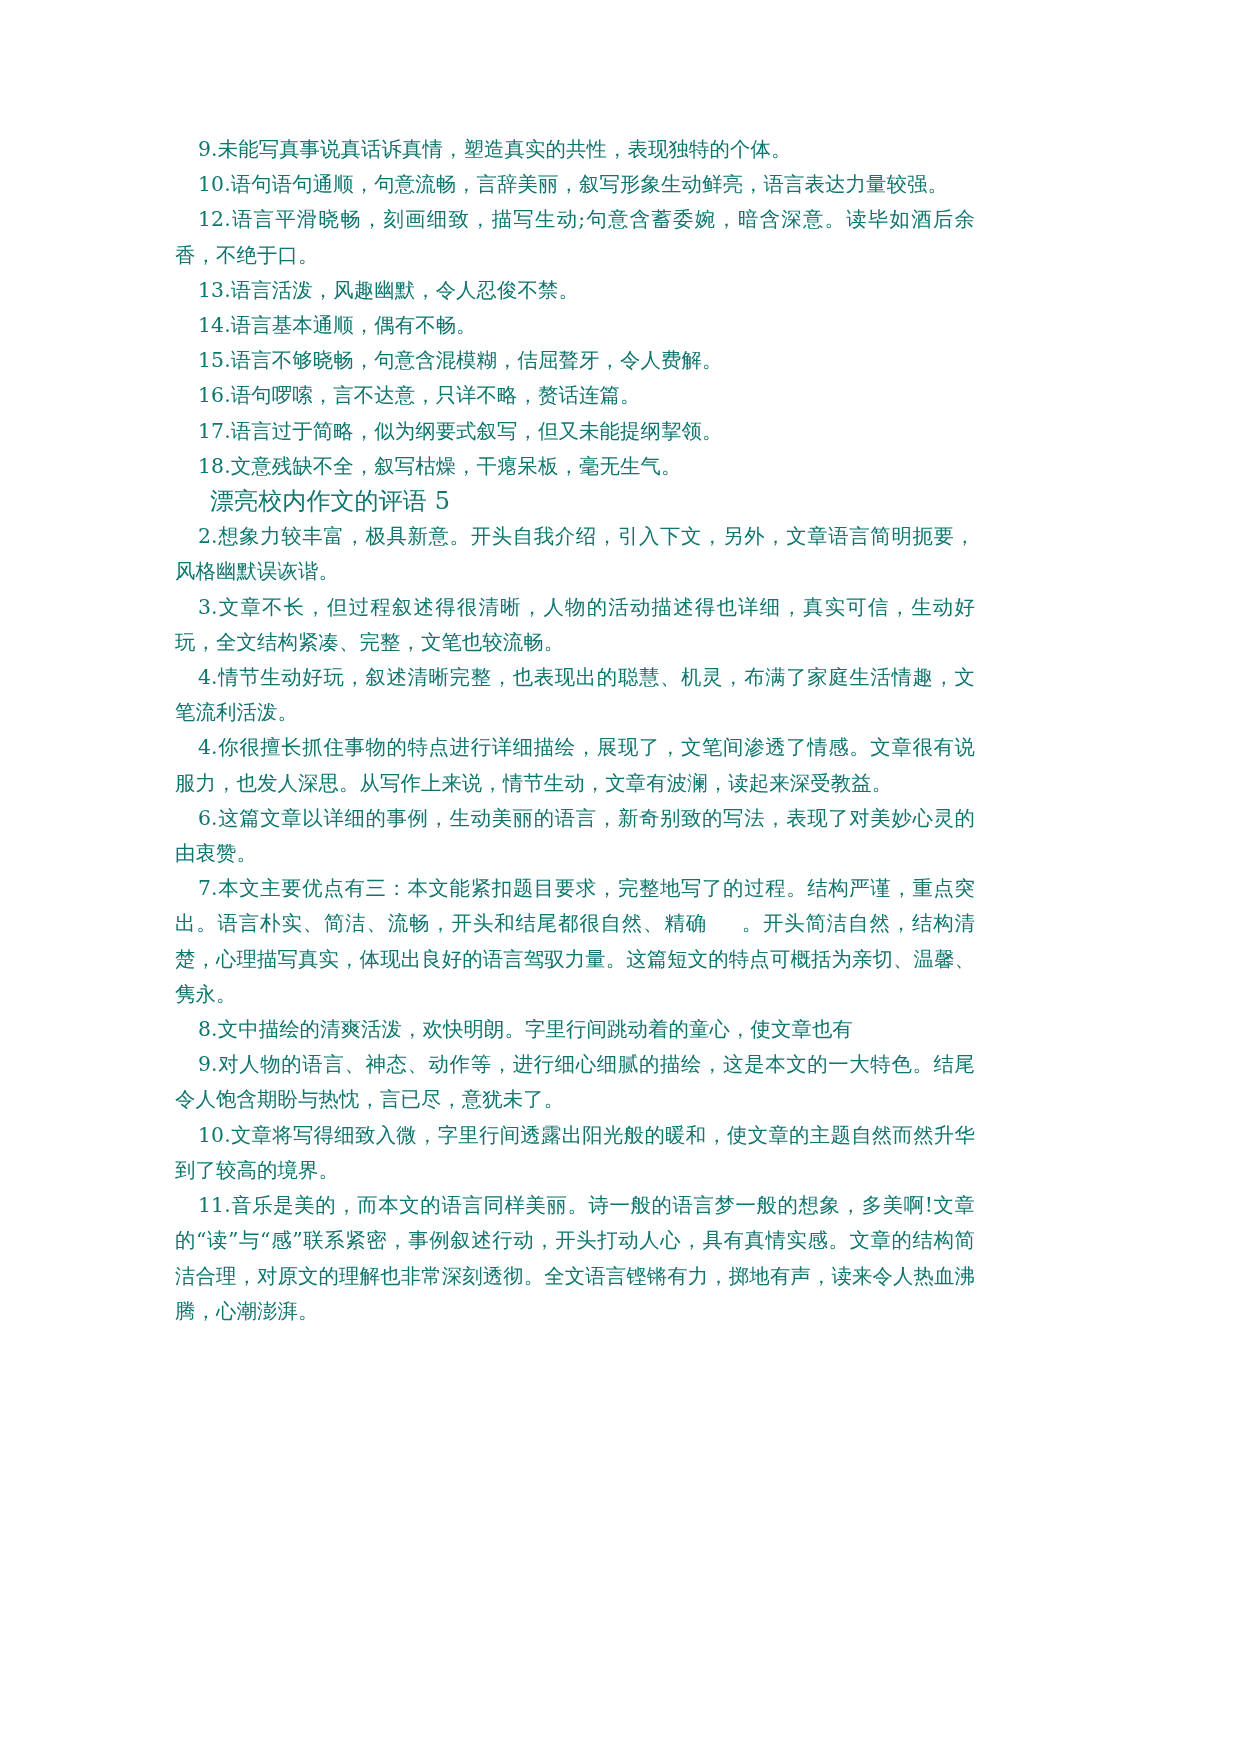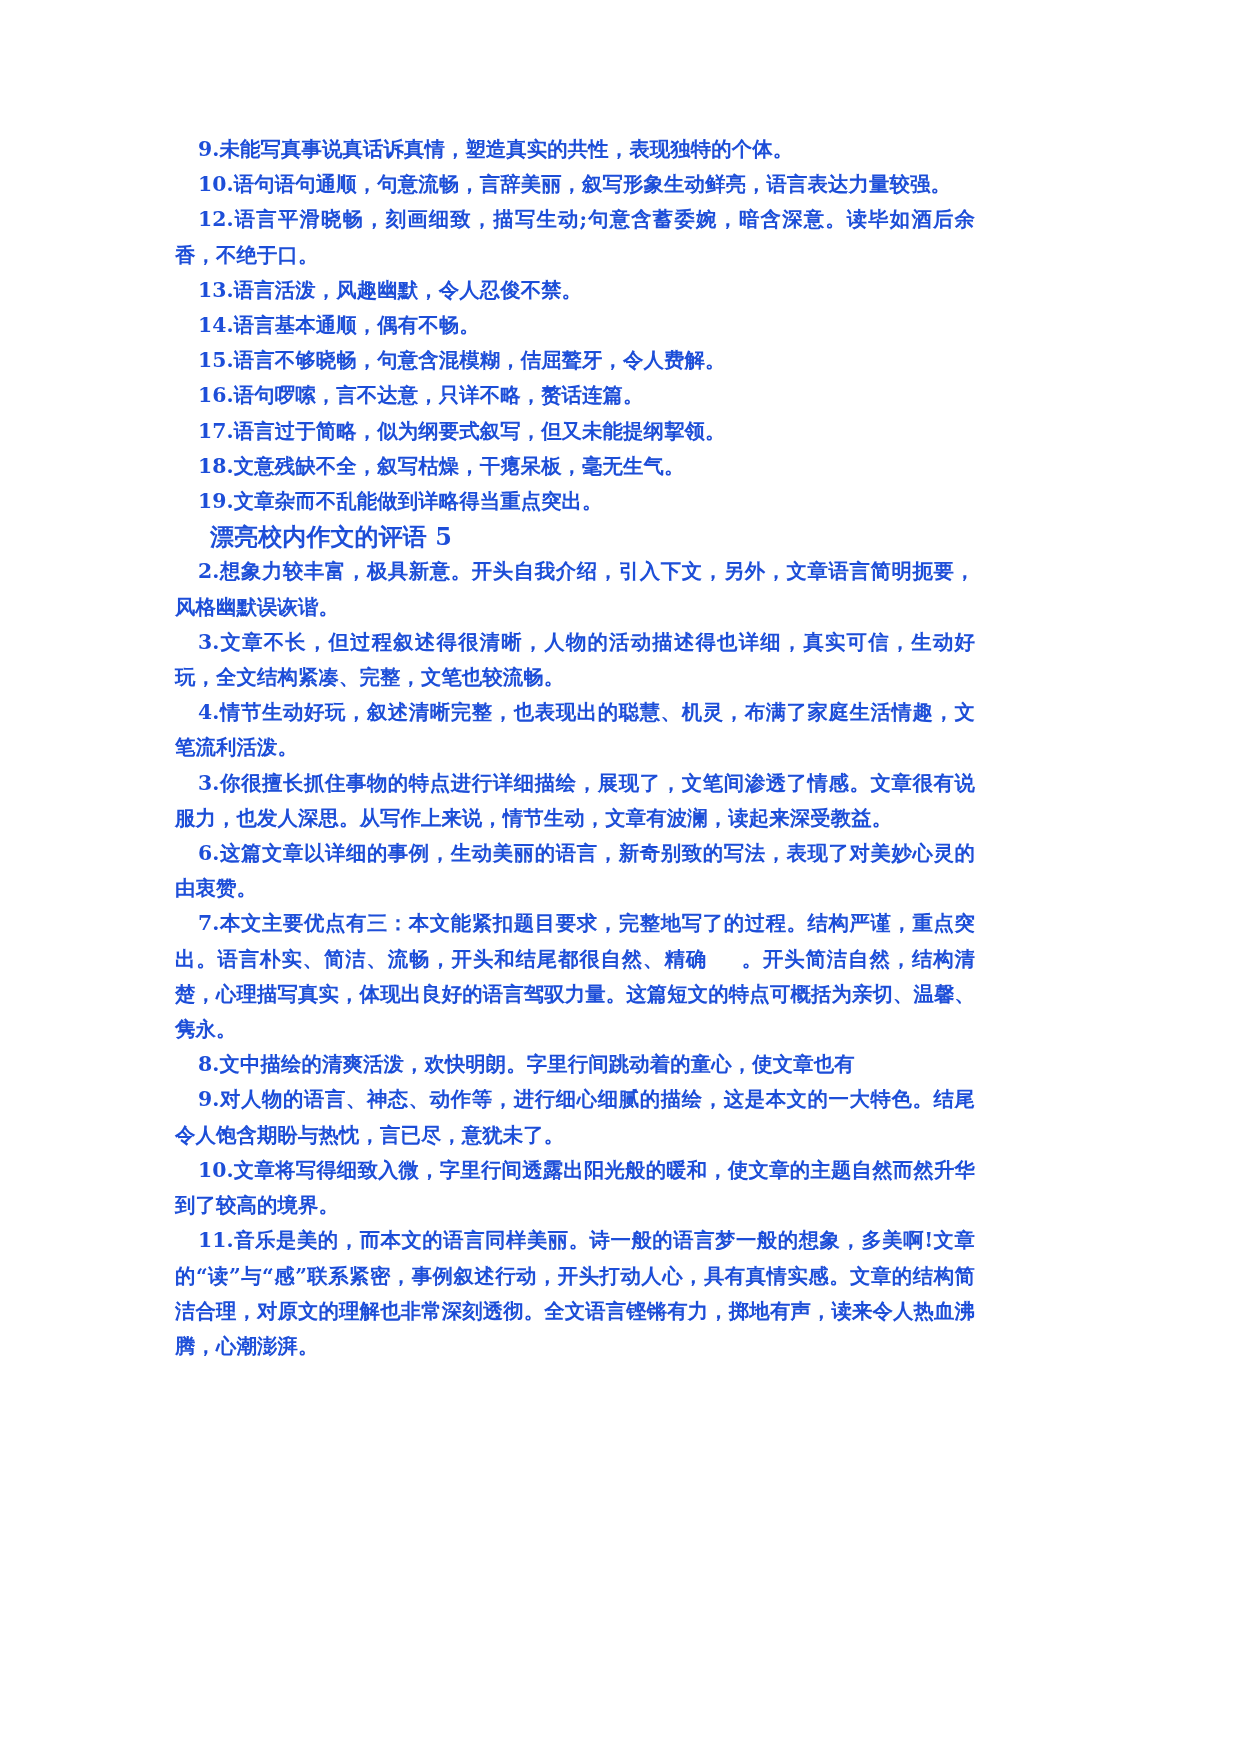--- a/index.html
+++ b/index.html
@@ -32,22 +32,21 @@
   }
   .para {
     margin: 0 0 0 0;
     font-size: 20.4px;
     line-height: 35.2px;
     text-align: justify;
     text-justify: inter-ideograph;
     text-indent: 23px;
     letter-spacing: 0.1px;
     word-break: break-all;
-    color: #1d4ed8;
-    font-weight: bold;
+    color: #0f766e;
   }
   .para.heading-line {
     text-indent: 35px;
     font-size: 24px;
   }
   .gap-wide {
     display: inline-block;
     width: 34px;
   }
   
@@ -60,28 +59,27 @@
 
     <p class="para">9.未能写真事说真话诉真情，塑造真实的共性，表现独特的个体。</p>
     <p class="para">10.语句语句通顺，句意流畅，言辞美丽，叙写形象生动鲜亮，语言表达力量较强。</p>
     <p class="para">12.语言平滑晓畅，刻画细致，描写生动;句意含蓄委婉，暗含深意。读毕如酒后余香，不绝于口。</p>
     <p class="para">13.语言活泼，风趣幽默，令人忍俊不禁。</p>
     <p class="para">14.语言基本通顺，偶有不畅。</p>
     <p class="para">15.语言不够晓畅，句意含混模糊，佶屈聱牙，令人费解。</p>
     <p class="para">16.语句啰嗦，言不达意，只详不略，赘话连篇。</p>
     <p class="para">17.语言过于简略，似为纲要式叙写，但又未能提纲挈领。</p>
     <p class="para">18.文意残缺不全，叙写枯燥，干瘪呆板，毫无生气。</p>
-    <p class="para">19.文章杂而不乱能做到详略得当重点突出。</p>
 
     <p class="para heading-line">漂亮校内作文的评语 5</p>
 
     <p class="para">2.想象力较丰富，极具新意。开头自我介绍，引入下文，另外，文章语言简明扼要，风格幽默误诙谐。</p>
     <p class="para">3.文章不长，但过程叙述得很清晰，人物的活动描述得也详细，真实可信，生动好玩，全文结构紧凑、完整，文笔也较流畅。</p>
     <p class="para">4.情节生动好玩，叙述清晰完整，也表现出的聪慧、机灵，布满了家庭生活情趣，文笔流利活泼。</p>
-    <p class="para">3.你很擅长抓住事物的特点进行详细描绘，展现了，文笔间渗透了情感。文章很有说服力，也发人深思。从写作上来说，情节生动，文章有波澜，读起来深受教益。</p>
+    <p class="para">4.你很擅长抓住事物的特点进行详细描绘，展现了，文笔间渗透了情感。文章很有说服力，也发人深思。从写作上来说，情节生动，文章有波澜，读起来深受教益。</p>
     <p class="para">6.这篇文章以详细的事例，生动美丽的语言，新奇别致的写法，表现了对美妙心灵的由衷赞。</p>
 
     <p class="para"><span>7.本文主要优点有三：本文能紧扣题目要求，完整地写了的过程。结构严谨，重点突出。语言朴实、简洁、流畅，开头和结尾都很自然、精确</span><span class="gap-wide"></span><span>。开头简洁自然，结构清楚，心理描写真实，体现出良好的语言驾驭力量。这篇短文的特点可概括为亲切、温馨、隽永。</span></p>
 
     <p class="para">8.文中描绘的清爽活泼，欢快明朗。字里行间跳动着的童心，使文章也有</p>
     <p class="para">9.对人物的语言、神态、动作等，进行细心细腻的描绘，这是本文的一大特色。结尾令人饱含期盼与热忱，言已尽，意犹未了。</p>
     <p class="para">10.文章将写得细致入微，字里行间透露出阳光般的暖和，使文章的主题自然而然升华到了较高的境界。</p>
     <p class="para">11.音乐是美的，而本文的语言同样美丽。诗一般的语言梦一般的想象，多美啊!文章的“读”与“感”联系紧密，事例叙述行动，开头打动人心，具有真情实感。文章的结构简洁合理，对原文的理解也非常深刻透彻。全文语言铿锵有力，掷地有声，读来令人热血沸腾，心潮澎湃。</p>
 
   </div>

